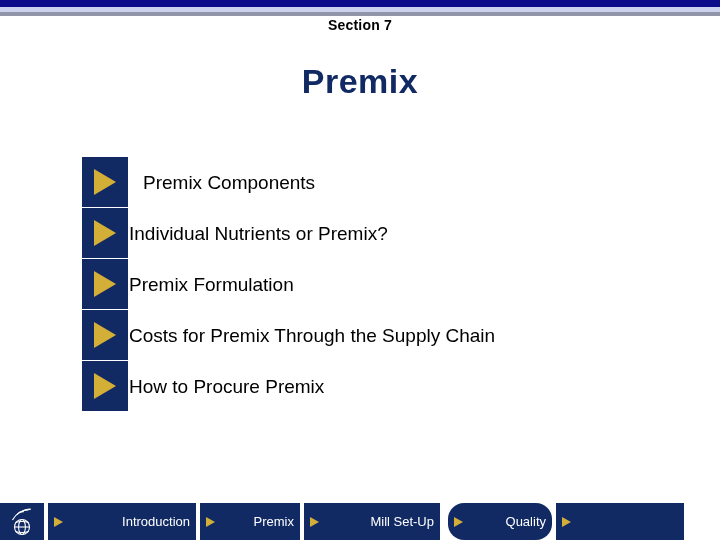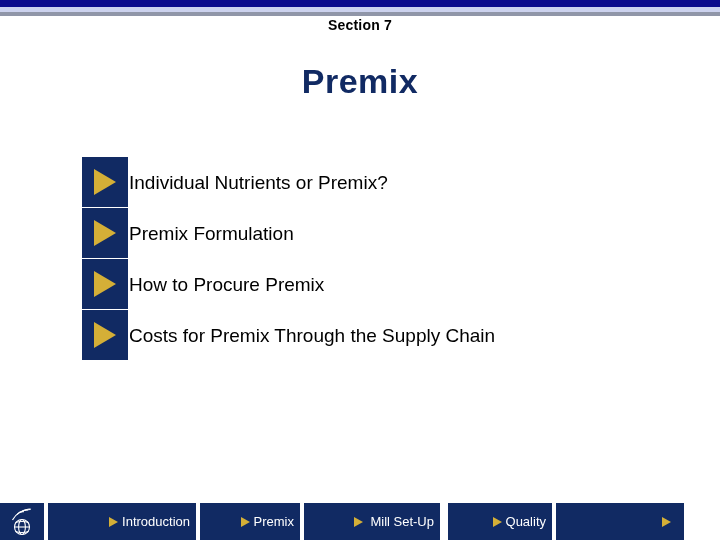--- a/index.html
+++ b/index.html
@@ -126,84 +126,90 @@
   .nav-gap {
     width: 4px;
     background: #ffffff;
     flex: 0 0 4px;
   }
   .nav-tab {
     background: #112a63;
     color: #ffffff;
     display: flex;
     align-items: center;
-    justify-content: flex-end;
+    justify-content: space-between;
     font-size: 13px;
     white-space: nowrap;
     padding: 0 6px;
   }
   .nav-tab .nav-tri {
     width: 0;
     height: 0;
     border-top: 5px solid transparent;
     border-bottom: 5px solid transparent;
     border-left: 9px solid #d4af37;
     margin-right: 4px;
     flex: 0 0 auto;
   }
   .nav-tab.wide-gap .nav-tri { margin-right: 7px; }
   .t-introduction { flex: 0 0 136px; }
   .t-premix       { flex: 0 0 88px; }
   .t-millsetup    { flex: 0 0 124px; }
   .t-operations   { flex: 0 0 124px; }
-  .t-quality      { flex: 0 0 92px; }
+  .t-quality      { flex: 0 0 92px; border-radius: 16px; }
   .t-advocacy     { flex: 0 0 116px; }
 </style>
 </head>
 <body>
 
 <div class="topbands">
   <div class="band-navy"></div>
   <div class="band-lav"></div>
   <div class="band-gray"></div>
 </div>
 
 <div class="section-label">Section 7</div>
 
 <div class="slide-title">Premix</div>
 
 <div class="bullet-list">
 
+  <div class="bullet-row first">
+    <div class="bullet-marker">
+      <div class="tri"></div>
+    </div>
+    <div class="bullet-text">Premix Components</div>
+  </div>
 
   <div class="bullet-row">
     <div class="bullet-marker">
       <div class="tri"></div>
     </div>
     <div class="bullet-text">Individual Nutrients or Premix?</div>
   </div>
 
   <div class="bullet-row">
     <div class="bullet-marker">
       <div class="tri"></div>
     </div>
     <div class="bullet-text">Premix Formulation</div>
   </div>
 
   <div class="bullet-row">
     <div class="bullet-marker">
       <div class="tri"></div>
     </div>
+    <div class="bullet-text">Costs for Premix Through the Supply Chain</div>
+  </div>
+
+  <div class="bullet-row">
+    <div class="bullet-marker">
+      <div class="tri"></div>
+    </div>
     <div class="bullet-text">How to Procure Premix</div>
-  </div>
-
-  <div class="bullet-row">
-    <div class="bullet-marker">
-      <div class="tri"></div>
-    </div>
-    <div class="bullet-text">Costs for Premix Through the Supply Chain</div>
   </div>
 
 
 </div>
 
 <div class="navbar">
 
   <div class="nav-logo">
     <span>
       <svg width="28" height="30" viewBox="0 0 28 30">

